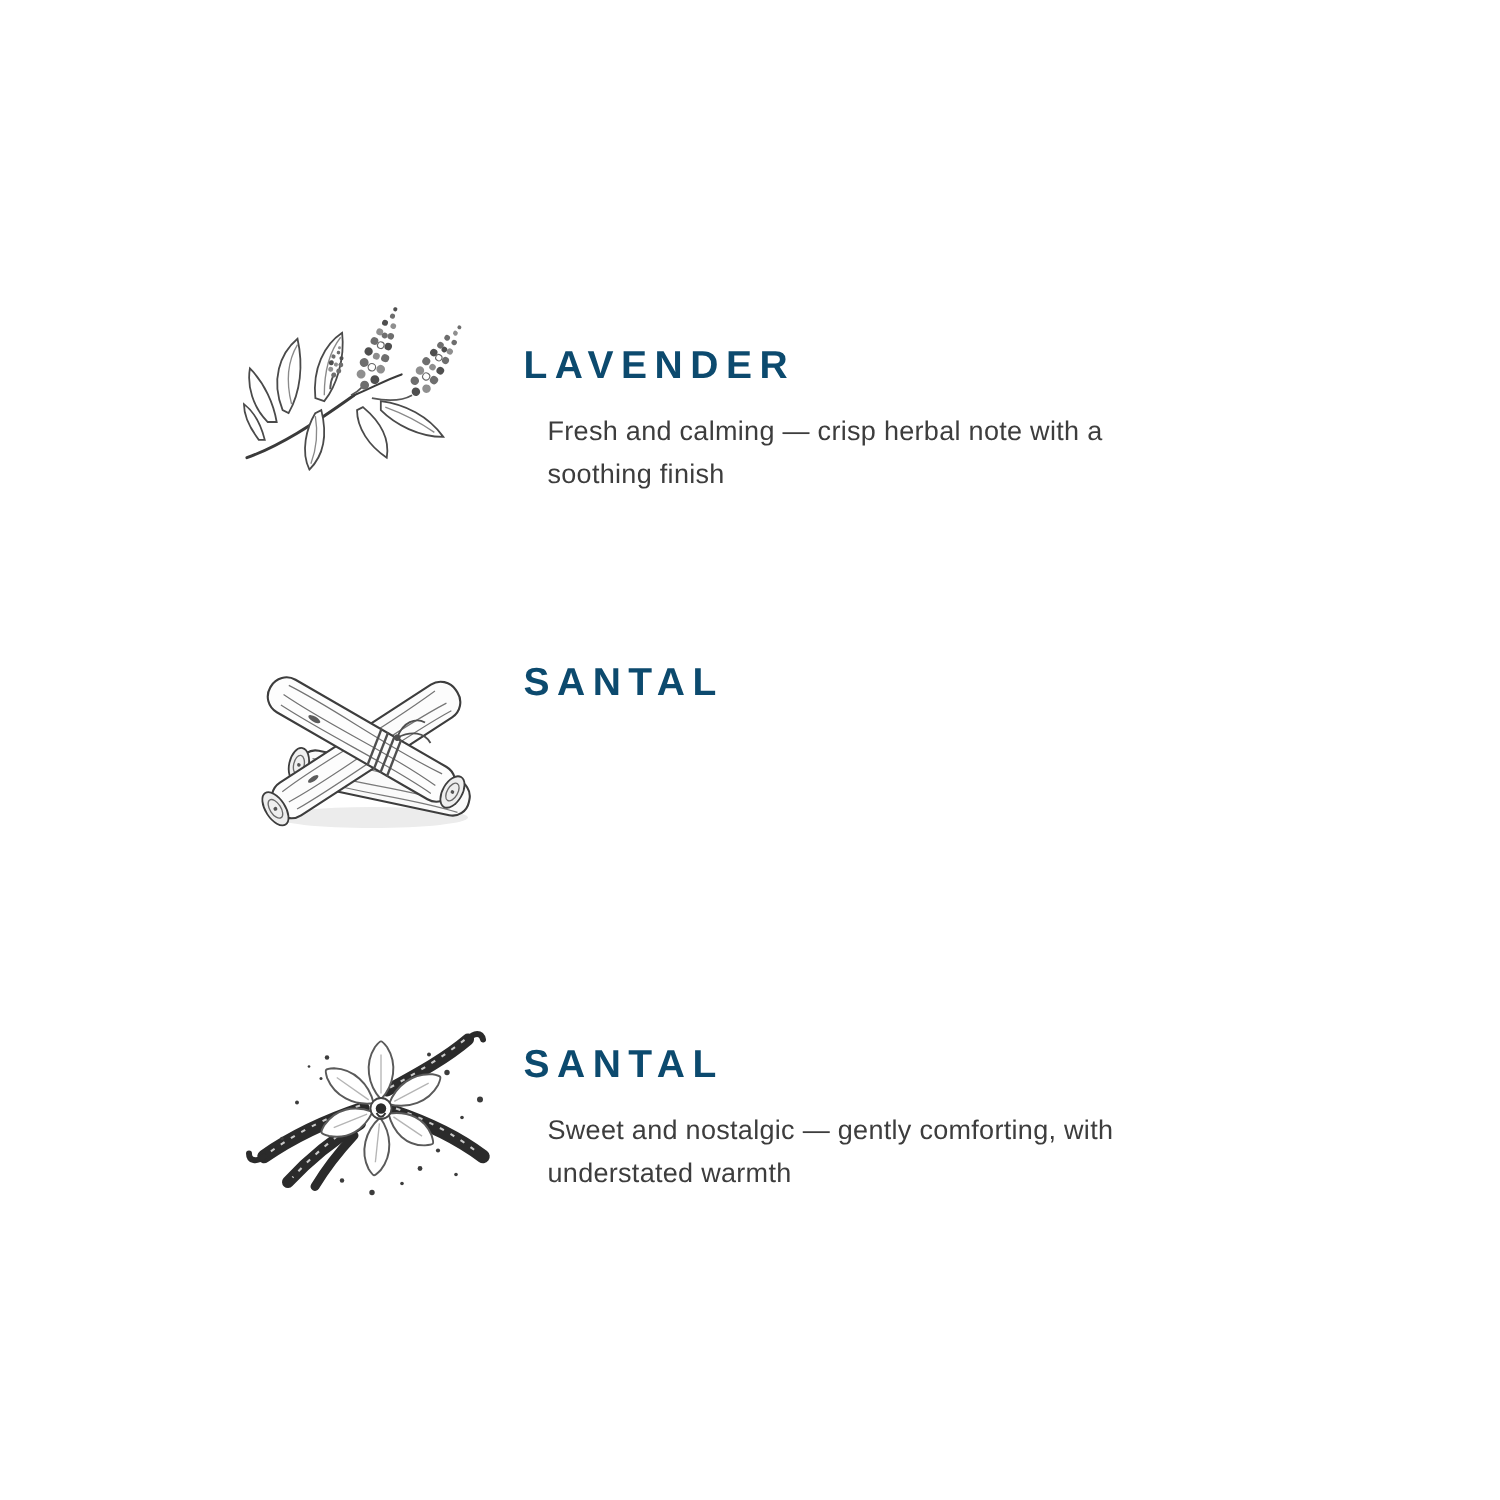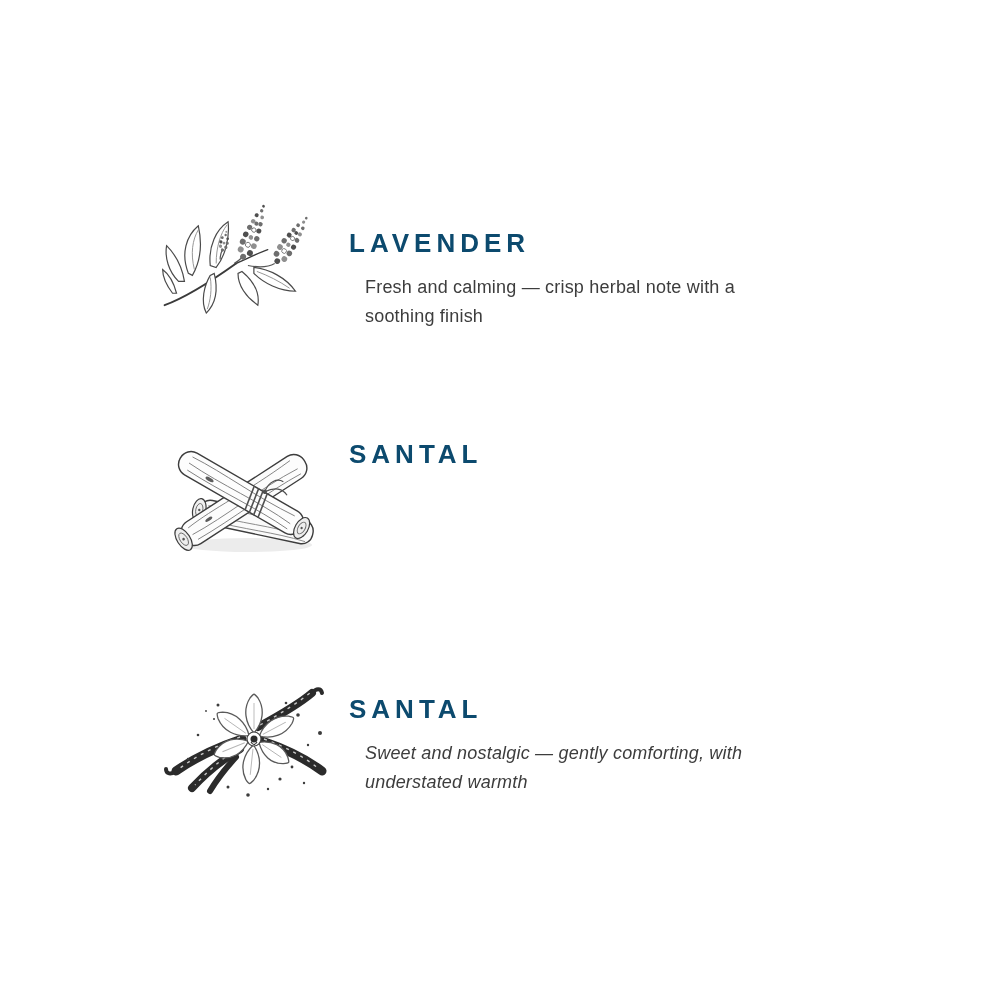--- a/index.html
+++ b/index.html
@@ -35,21 +35,21 @@
     color: #3d3d3d;
   }
   .note-0 .illus { left: 158px; top: 202px; width: 162px; height: 120px; }
   .note-0 .text  { top: 229px; }
   .note-1 .illus { left: 156px; top: 438px; width: 181px; height: 118px; }
   .note-1 .text  { top: 440px; }
   .note-2 .illus { left: 158px; top: 674px; width: 184px; height: 138px; }
   .note-2 .text  { top: 695px; }
   .note-0 .note-desc { max-width: 425px; }
   .note-1 .note-desc { max-width: 545px; }
-  .note-2 .note-desc { max-width: 425px; font-style: italic; }
+  .note-2 .note-desc { max-width: 425px; }
 </style>
 </head>
 <body>
 
 <section class="note note-0">
   <div class="illus">
     <svg viewBox="0 0 162 121">
       <g fill="none" stroke="#3a3a3a" stroke-width="2" stroke-linecap="round">
         <path d="M6,104 C28,96 50,82 78,62"></path>
         <path d="M78,62 C92,56 101,51 110,48" stroke-width="1.4"></path>

